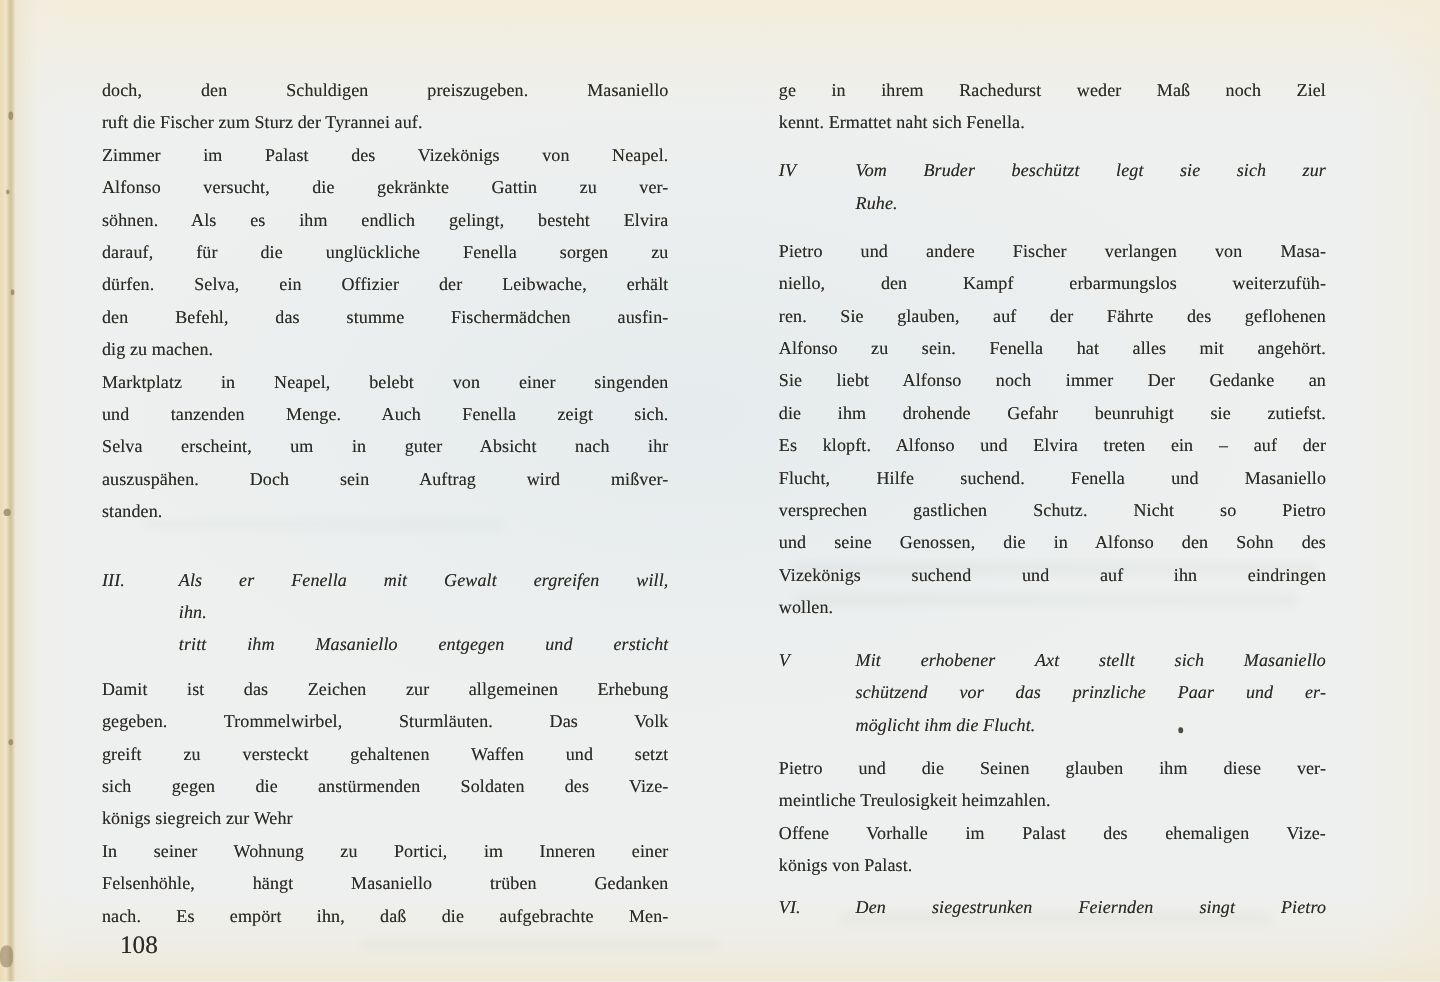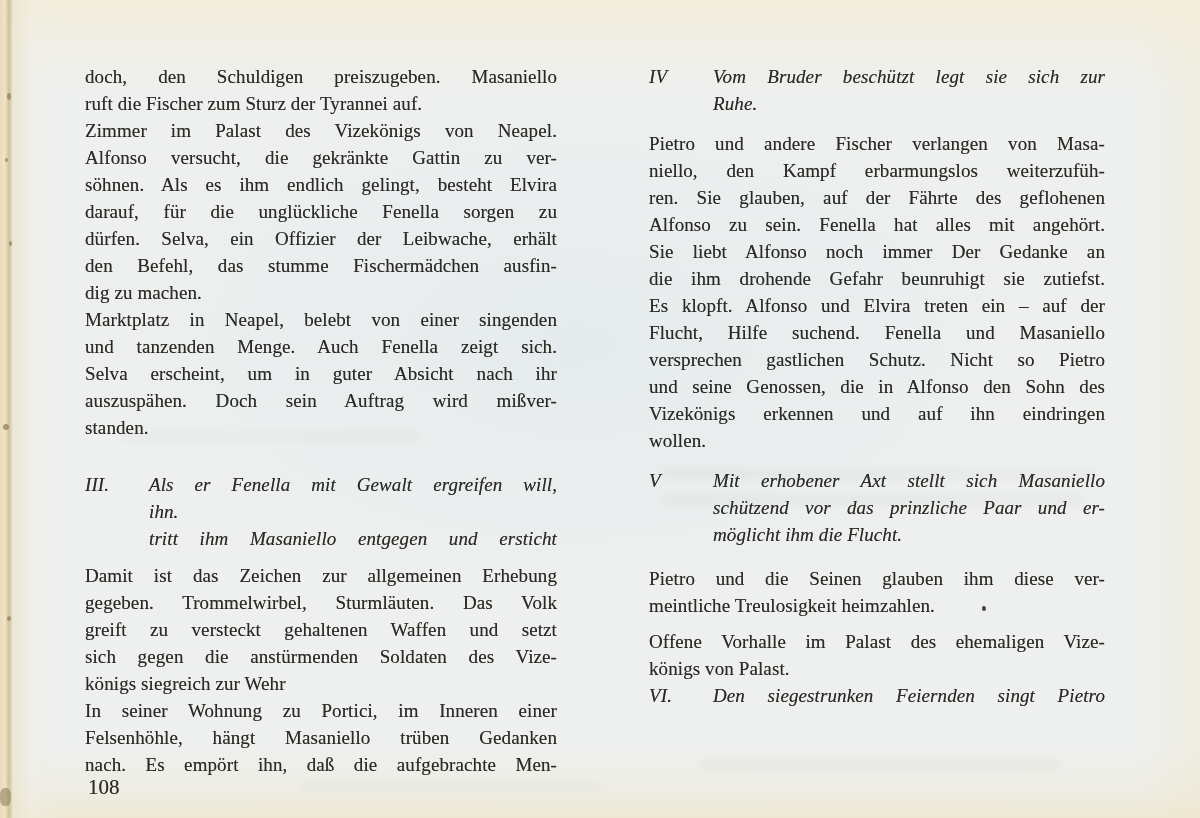--- a/index.html
+++ b/index.html
@@ -40,21 +40,21 @@
         rgba(240,234,214,0) 65px),
       
       radial-gradient(ellipse 58% 46% at 48% 42%,
         rgba(213,226,234,0.35),
         rgba(213,226,234,0) 72%);
   }
   .col {
     position: absolute;
     top: 63px;
     color: #2b2a24;
-    font-size: 19px;
+    font-size: 15px;
     line-height: 27px;
     letter-spacing: 0.1px;
     text-shadow: 0 0 0.4px rgba(43,42,36,0.55);
   }
   .col.left  { left: 85px;  width: 472px; }
   .col.right { left: 649px; width: 456px; }
 
   .line { text-align: justify; text-align-last: justify; }
   .line.short { text-align: right; text-align-last: left; }
 
@@ -67,21 +67,21 @@
   .col.left  .block:nth-child(4) { margin-top: 30px; } 
   .col.left  .block:nth-child(5) { margin-top: 10px; }
   .col.right .block:nth-child(2) { margin-top: 13px; } 
   .col.right .block:nth-child(3) { margin-top: 13px; }
   .col.right .block:nth-child(4) { margin-top: 17px; } 
   .col.right .block:nth-child(5) { margin-top: 9px;  }
   .col.right .block:nth-child(7) { margin-top: 8px; align-items: flex-end;  } 
 
   .page-number {
     position: absolute;
-    left: 88px; top: 772px;
+    left: 100px; top: 772px;
     font-size: 21px;
     line-height: 30px;
     color: #2b2a24;
     text-shadow: 0 0 0.4px rgba(43,42,36,0.55);
   }
 
   
   .speck { position: absolute; border-radius: 50%; background: #8d7b59; opacity: 0.7; }
   .speck.s1 { left: 7px;  top: 93px;  width: 4px; height: 7px; }
   .speck.s2 { left: 5px;  top: 158px; width: 3px; height: 4px; }
@@ -152,39 +152,43 @@
         <div class="line">sich gegen die anstürmenden Soldaten des Vize-</div>
         <div class="line short">königs siegreich zur Wehr</div>
       </div>
       <div class="block body">
         <div class="line">In seiner Wohnung zu Portici, im Inneren einer</div>
         <div class="line">Felsenhöhle, hängt Masaniello trüben Gedanken</div>
         <div class="line">nach. Es empört ihn, daß die aufgebrachte Men-</div>
       </div>
     </div>
   <div class="col right" id="right-col">
+      <div class="block body">
+        <div class="line">ge in ihrem Rachedurst weder Maß noch Ziel</div>
+        <div class="line short">kennt. Ermattet naht sich Fenella.</div>
+      </div>
       <div class="block heading">
         <span class="hlabel">IV</span>
         <div class="htext">
           <div class="line">Vom Bruder beschützt legt sie sich zur</div>
           <div class="line short">Ruhe.</div>
         </div>
       </div>
       <div class="block body">
         <div class="line">Pietro und andere Fischer verlangen von Masa-</div>
         <div class="line">niello, den Kampf erbarmungslos weiterzufüh-</div>
         <div class="line">ren. Sie glauben, auf der Fährte des geflohenen</div>
         <div class="line">Alfonso zu sein. Fenella hat alles mit angehört.</div>
         <div class="line">Sie liebt Alfonso noch immer  Der Gedanke an</div>
         <div class="line">die ihm drohende Gefahr beunruhigt sie zutiefst.</div>
         <div class="line">Es klopft. Alfonso und Elvira treten ein – auf der</div>
         <div class="line">Flucht, Hilfe suchend. Fenella und Masaniello</div>
         <div class="line">versprechen gastlichen Schutz. Nicht so Pietro</div>
         <div class="line">und seine Genossen, die in Alfonso den Sohn des</div>
-        <div class="line">Vizekönigs erkennen und auf ihn eindringen</div>
+        <div class="line">Vizekönigs suchend und auf ihn eindringen</div>
         <div class="line short">wollen.</div>
       </div>
       <div class="block heading">
         <span class="hlabel">V</span>
         <div class="htext">
           <div class="line">Mit erhobener Axt stellt sich Masaniello</div>
           <div class="line">schützend vor das prinzliche Paar und er-</div>
           <div class="line short">möglicht ihm die Flucht.</div>
         </div>
       </div>

